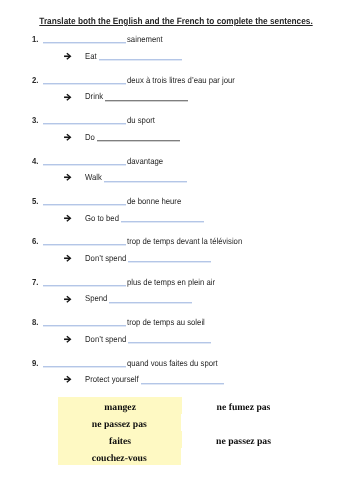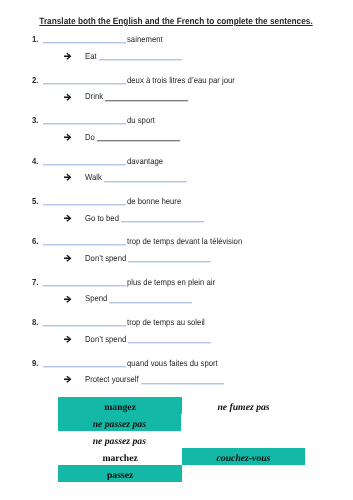--- a/index.html
+++ b/index.html
@@ -42,22 +42,22 @@
   .arrow{ position:absolute; left:63px; width:10px; height:9px; display:block; }
 
   .tbl{ position:absolute; left:58px; top:397.4px; width:246.8px; }
   .trow{ display:flex; height:17px; }
   .cell{
     font-family:"Liberation Serif", serif; font-weight:bold; font-size:9.7px;
     display:flex; align-items:flex-start; justify-content:center; line-height:1; padding-top:5.2px; box-sizing:border-box;
     color:#0d0d0d;
   }
   .cell.l{ width:124.2px; }
-  .cell.r{ width:122.6px;font-style:italic; }
-  .sh{ background:#14b8a6; }
+  .cell.r{ width:122.6px; }
+  .sh{ background:#fef9c3; }
 </style>
 </head>
 <body>
 
 <div class="page">
   <div class="doc-title">Translate both the English and the French to complete the sentences.</div>
   <div id="questions">
       <div>
         <span class="q-num" style="top:35.3px">1.</span>
         <span class="blank" style="left:43px;top:42.3px;width:82.6px"></span>
@@ -160,23 +160,22 @@
     </div>
   <div class="tbl" id="tbl">
       <div class="trow">
         <div class="cell l sh">mangez</div>
         <div class="cell r">ne fumez pas</div>
       </div>
       <div class="trow">
         <div class="cell r sh">ne passez pas</div>
       </div>
       <div class="trow">
+        <div class="cell l sh">faites</div>
         <div class="cell r">ne passez pas</div>
       </div>
       <div class="trow">
-        <div class="cell l">marchez</div>
         <div class="cell r sh">couchez-vous</div>
       </div>
       <div class="trow">
-        <div class="cell l sh">passez</div>
       </div>
     </div>
 </div>
 
 </body></html>

